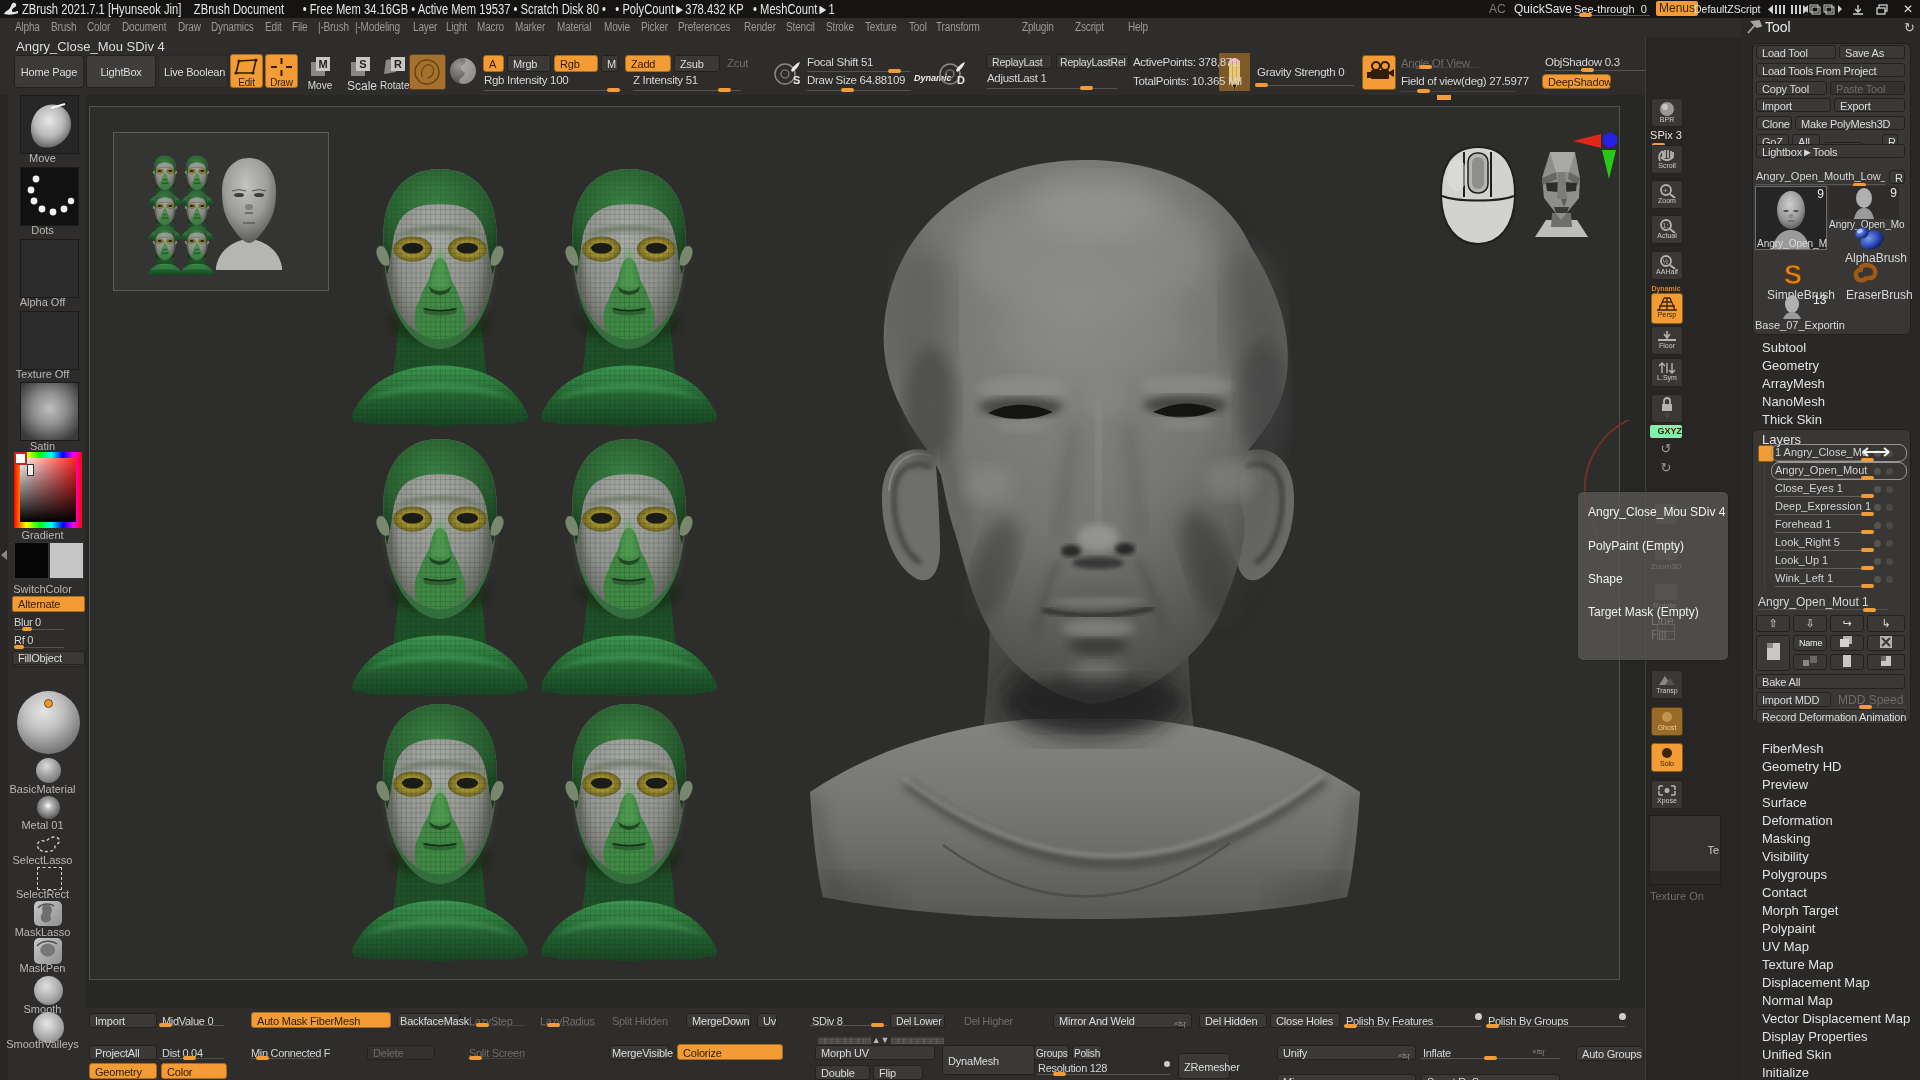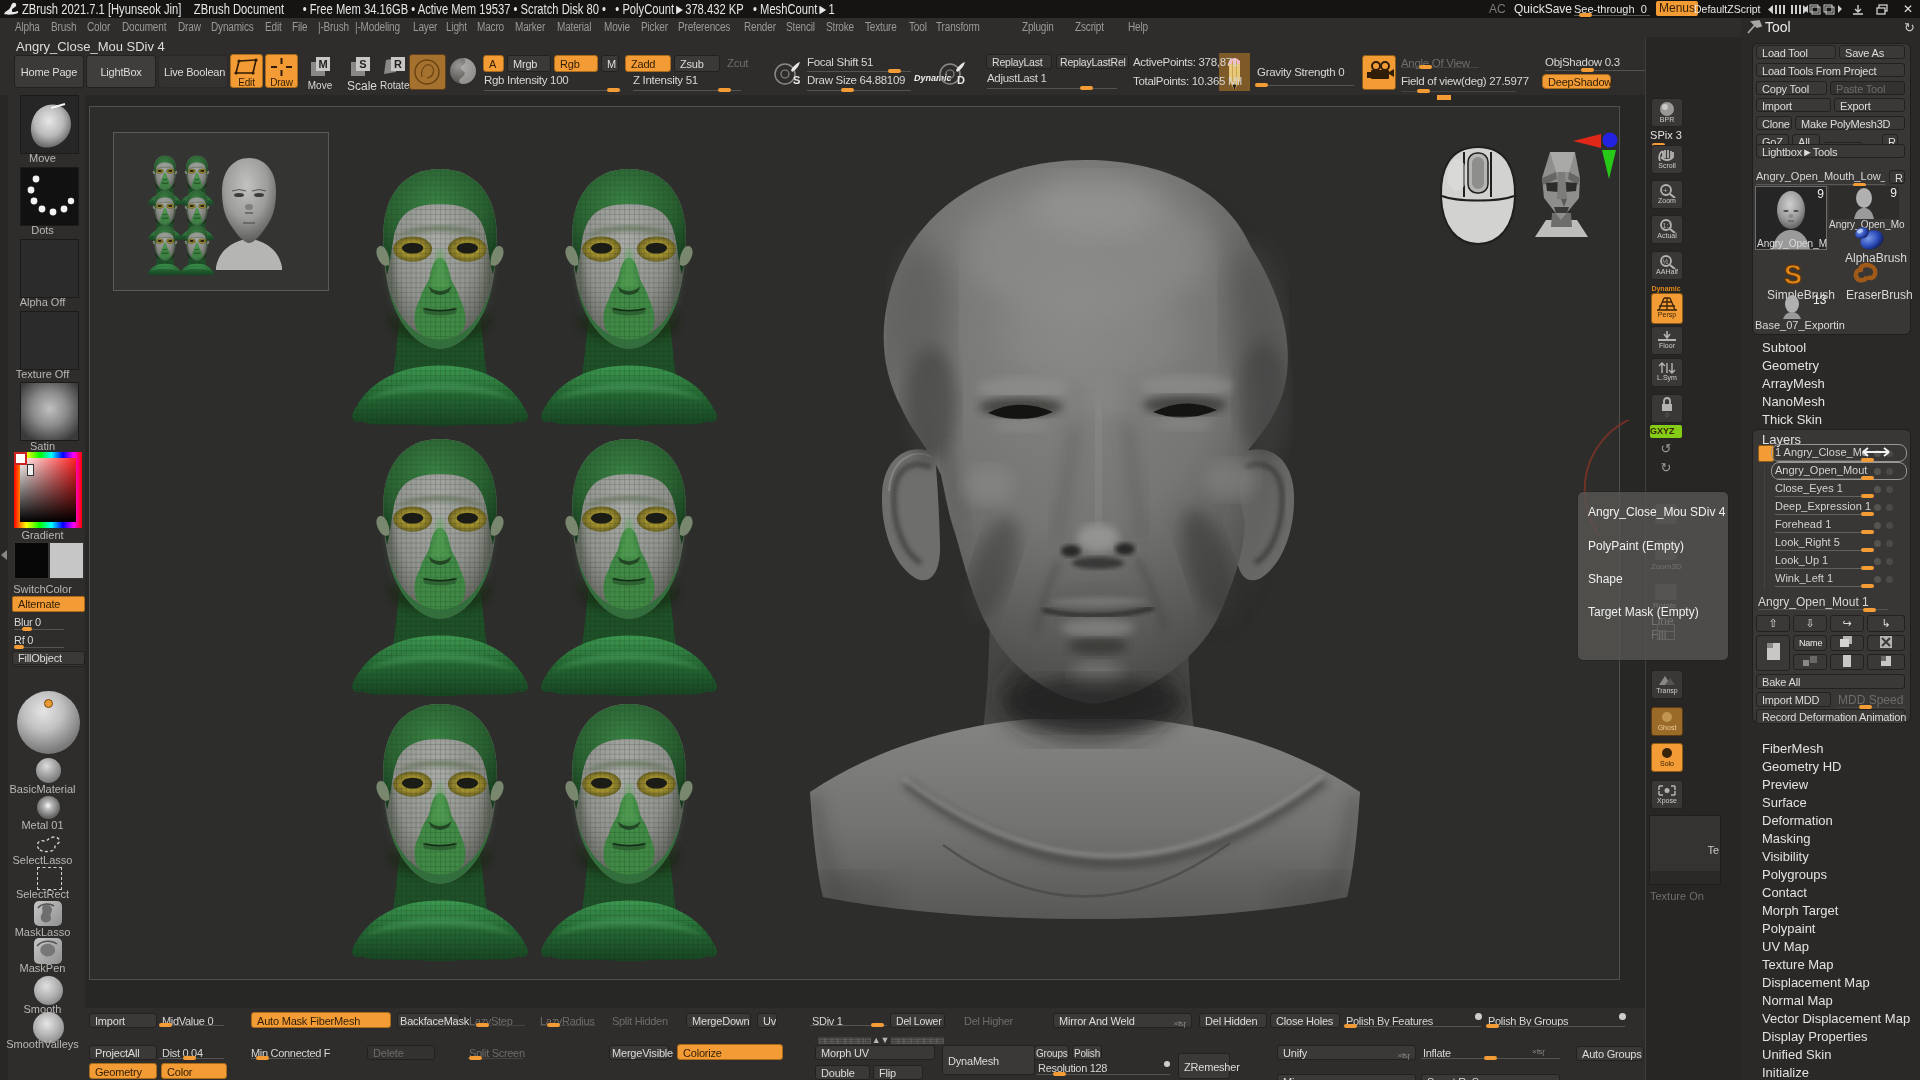--- a/index.html
+++ b/index.html
@@ -621,21 +621,21 @@
         </svg>
         <div class="slab">L.Sym</div>
       </div>
     <div class="sbtn" style="top:357px">
         <svg width="22" height="15" viewBox="0 0 22 15">
           <rect x="6" y="7" width="10" height="7" fill="#b5b3b1"></rect>
           <path d="M8 7 V4 A3 3 0 0 1 14 4 V7" fill="none" stroke="#b5b3b1" stroke-width="1.8"></path>
         </svg>
         <div class="slab" style="color:#8a8886">○</div>
       </div>
-    <div class="ab" style="left:4px;top:388px;width:32px;height:13px;background:#84cc16;border-radius:2px;color:#3a2408;font-size:9px;font-weight:bold;text-align:left;line-height:13px">GXYZ</div>
+    <div class="ab" style="left:4px;top:388px;width:32px;height:13px;background:#86efac;border-radius:2px;color:#3a2408;font-size:9px;font-weight:bold;text-align:right;line-height:13px">GXYZ</div>
     <div class="ab" style="left:8px;top:404px;width:24px;color:#9a9896;font-size:13px;text-align:center">↺</div>
     <div class="ab" style="left:8px;top:423px;width:24px;color:#9a9896;font-size:13px;text-align:center">↻</div>
     <div class="sbtn" style="top:633px">
         <svg width="22" height="15" viewBox="0 0 22 15">
           <path d="M3 12 L9 3 L15 12 Z" fill="#8a8886"></path>
           <path d="M9 12 L14 5 L19 12 Z" fill="#55534f"></path>
         </svg>
         <div class="slab">Transp</div>
       </div>
     <div class="sbtn" style="top:670px;background:#9a6a28;border-color:#5a3c12">
@@ -861,21 +861,21 @@
     <div class="btn bb" style="left:312px;top:5px;width:63px;padding:0 2px">BackfaceMask</div>
     <div class="lbl bb dim" style="left:384px;top:7px">LazyStep</div>
     <div class="slider" style="left:384px;top:17px;width:56px;background:#45433f"></div>
       <div class="shandle" style="left:391px;top:15px"></div>
     <div class="lbl bb dim" style="left:455px;top:7px">LazyRadius</div>
     <div class="slider" style="left:455px;top:17px;width:56px;background:#45433f"></div>
       <div class="shandle" style="left:462px;top:15px"></div>
     <div class="lbl bb dim" style="left:527px;top:7px">Split Hidden</div>
     <div class="btn bb" style="left:601px;top:5px;width:65px">MergeDown</div>
     <div class="btn bb" style="left:672px;top:5px;width:20px">Uv</div>
-    <div class="lbl bb" style="left:727px;top:7px">SDiv 1</div>
+    <div class="lbl bb" style="left:727px;top:7px">SDiv 8</div>
     <div class="slider" style="left:725px;top:17px;width:77px"></div>
       <div class="shandle" style="left:786px;top:15px"></div>
     <div class="btn bb" style="left:805px;top:5px;width:55px;font-size:10.5px">Del Lower</div>
     <div class="lbl bb dim" style="left:879px;top:7px">Del Higher</div>
     <div class="ab" style="left:733px;top:27px;color:#7c7a76;font-size:8px;letter-spacing:-1px">▤▤▤▤▤▤▤▤ <span style="color:#b9b7b5;font-size:9px;letter-spacing:0">▲▼</span> ▤▤▤▤▤▤▤▤</div>
     <div class="btn bb" style="left:968px;top:5px;width:139px">Mirror And Weld<span class="xyz">×ʦɼ</span></div>
     <div class="btn bb" style="left:1114px;top:5px;width:68px">Del Hidden</div>
     <div class="btn bb" style="left:1185px;top:5px;width:70px">Close Holes</div>
     <div class="lbl bb" style="left:1261px;top:7px">Polish By Features</div>
     <div class="slider" style="left:1259px;top:18px;width:137px"></div>

